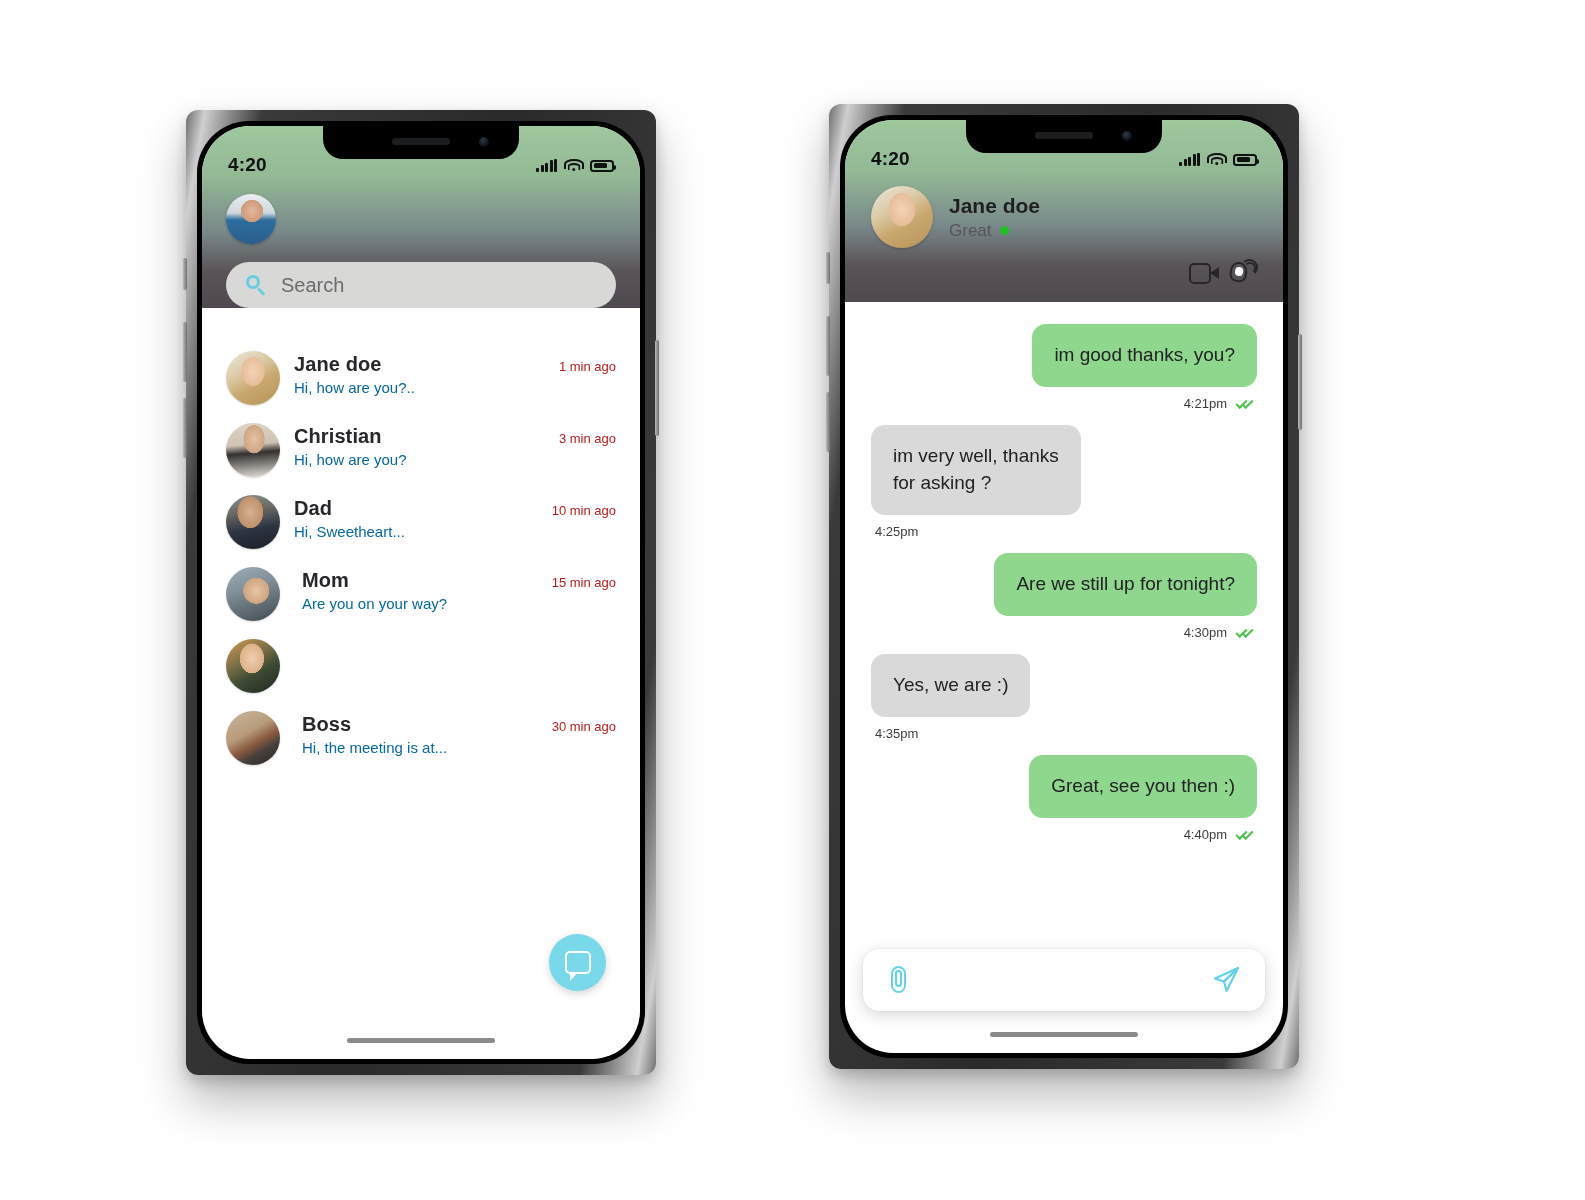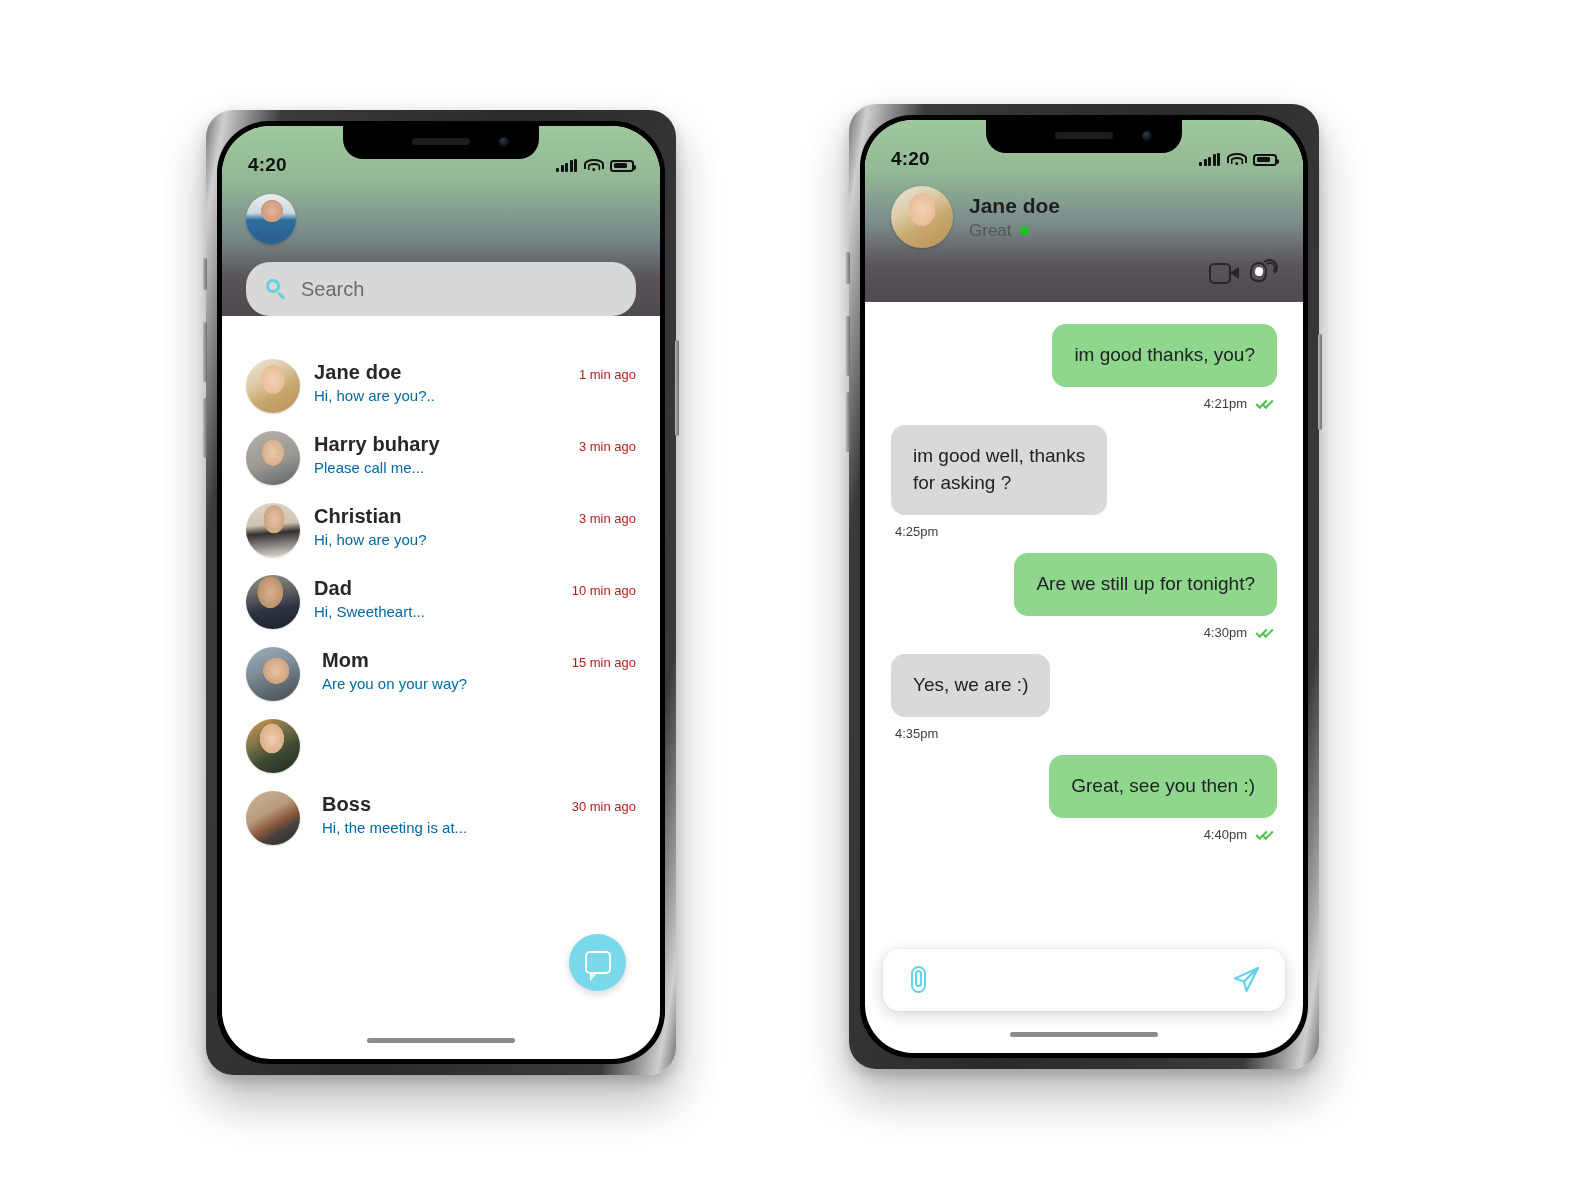--- a/index.html
+++ b/index.html
@@ -8,27 +8,26 @@
     background:#ffffff;
     font-family:"Liberation Sans", sans-serif;
     overflow:hidden;
     position:relative;
   }
 
   
   .phone{
     position:absolute;
     width:470px;height:965px;
-    border-radius:27px;
+    border-radius:12px;
     background:
       linear-gradient(100deg,#6d6d6d 0%,#cfcfcf 3%,#8a8a8a 7%,#3a3a3a 12%,
                       #2a2a2a 50%,#3a3a3a 88%,#9a9a9a 94%,#cfcfcf 97%,#6d6d6d 100%);
     padding:0;
     box-shadow:0 26px 48px rgba(0,0,0,.28), 0 6px 14px rgba(0,0,0,.18);
-    margin-left:20px;
   }
   .phone-inner{
     position:absolute;inset:11px;
     border-radius:52px;
     background:#000;
     overflow:hidden;
   }
   .screen{
     position:absolute;inset:5px;
     border-radius:48px;
@@ -98,21 +97,21 @@
   
   .me-avatar{
     width:50px;height:50px;border-radius:50%;margin:16px 0 0 24px;
     background:
       radial-gradient(circle at 52% 34%,#e3b79a 0%,#d09a7c 26%,transparent 27%),
       linear-gradient(180deg,#e9eef1 0%,#cfd8de 38%,#2d6d9e 52%,#2a5f8c 100%);
     box-shadow:0 1px 3px rgba(0,0,0,.25);
     background-size:cover;
   }
   .searchbar{
-    margin:18px 24px 20px 24px;height:54px;border-radius:24px;
+    margin:18px 24px 20px 24px;height:46px;border-radius:24px;
     background:#d8d8d6;display:flex;align-items:center;gap:14px;padding:0 20px;
     box-sizing:border-box;
   }
   .mag{width:21px;height:21px;position:relative;flex:none;}
   .mag::before{content:"";position:absolute;left:0;top:0;width:14px;height:14px;border:3px solid #64cfe3;border-radius:50%;box-sizing:border-box;}
   .mag::after{content:"";position:absolute;left:12px;top:12px;width:9px;height:3px;background:#64cfe3;border-radius:2px;transform:rotate(45deg);transform-origin:left center;}
   .search-ph{font-size:20px;color:#6c6c6c;}
 
   
   .list{background:#fff;padding:14px 0 0 0;}
@@ -244,32 +243,20 @@
               linear-gradient(150deg,#ece7dd 0%,#dccba7 35%,#c9a86f 60%,#b59257 100%);"></div>
             <div class="row-body">
               <div class="row-top">
                 <span class="nm">Jane doe</span>
                 <span class="tm">1 min ago</span>
               </div>
               <div class="msg">Hi, how are you?..</div>
             </div>
           </div>
 
-          <div class="row">
-            <div class="av" style="background:
-              radial-gradient(ellipse at 50% 40%,#e9c8a8 0%,#d9b08d 28%,transparent 29%),
-              linear-gradient(160deg,#b4b3ac 0%,#9a9890 55%,#5b6068 100%);"></div>
-            <div class="row-body">
-              <div class="row-top">
-                <span class="nm">Harry buhary</span>
-                <span class="tm">3 min ago</span>
-              </div>
-              <div class="msg">Please call me...</div>
-            </div>
-          </div>
 
           <div class="row">
             <div class="av" style="background:
               radial-gradient(ellipse at 52% 30%,#e5c2a4 0%,#cfa683 26%,transparent 27%),
               linear-gradient(175deg,#ded5c8 0%,#cfc3b2 40%,#33302f 55%,#e9e4dc 100%);"></div>
             <div class="row-body">
               <div class="row-top">
                 <span class="nm">Christian</span>
                 <span class="tm">3 min ago</span>
               </div>
@@ -401,21 +388,21 @@
           </div>
           <div class="meta out">
             <span>4:21pm</span>
             <span class="ticks">
                 <span class="tick t1"></span>
                 <span class="tick t2"></span>
               </span>
           </div>
 
           <div class="m-row in">
-            <div class="bub in" style="white-space:pre-line;">im good well, thanks
+            <div class="bub in" style="white-space:pre-line;">im very well, thanks
 for asking ?</div>
           </div>
           <div class="meta in">
             <span>4:25pm</span>
           </div>
 
           <div class="m-row out">
             <div class="bub out">Are we still up for tonight?</div>
           </div>
           <div class="meta out">

